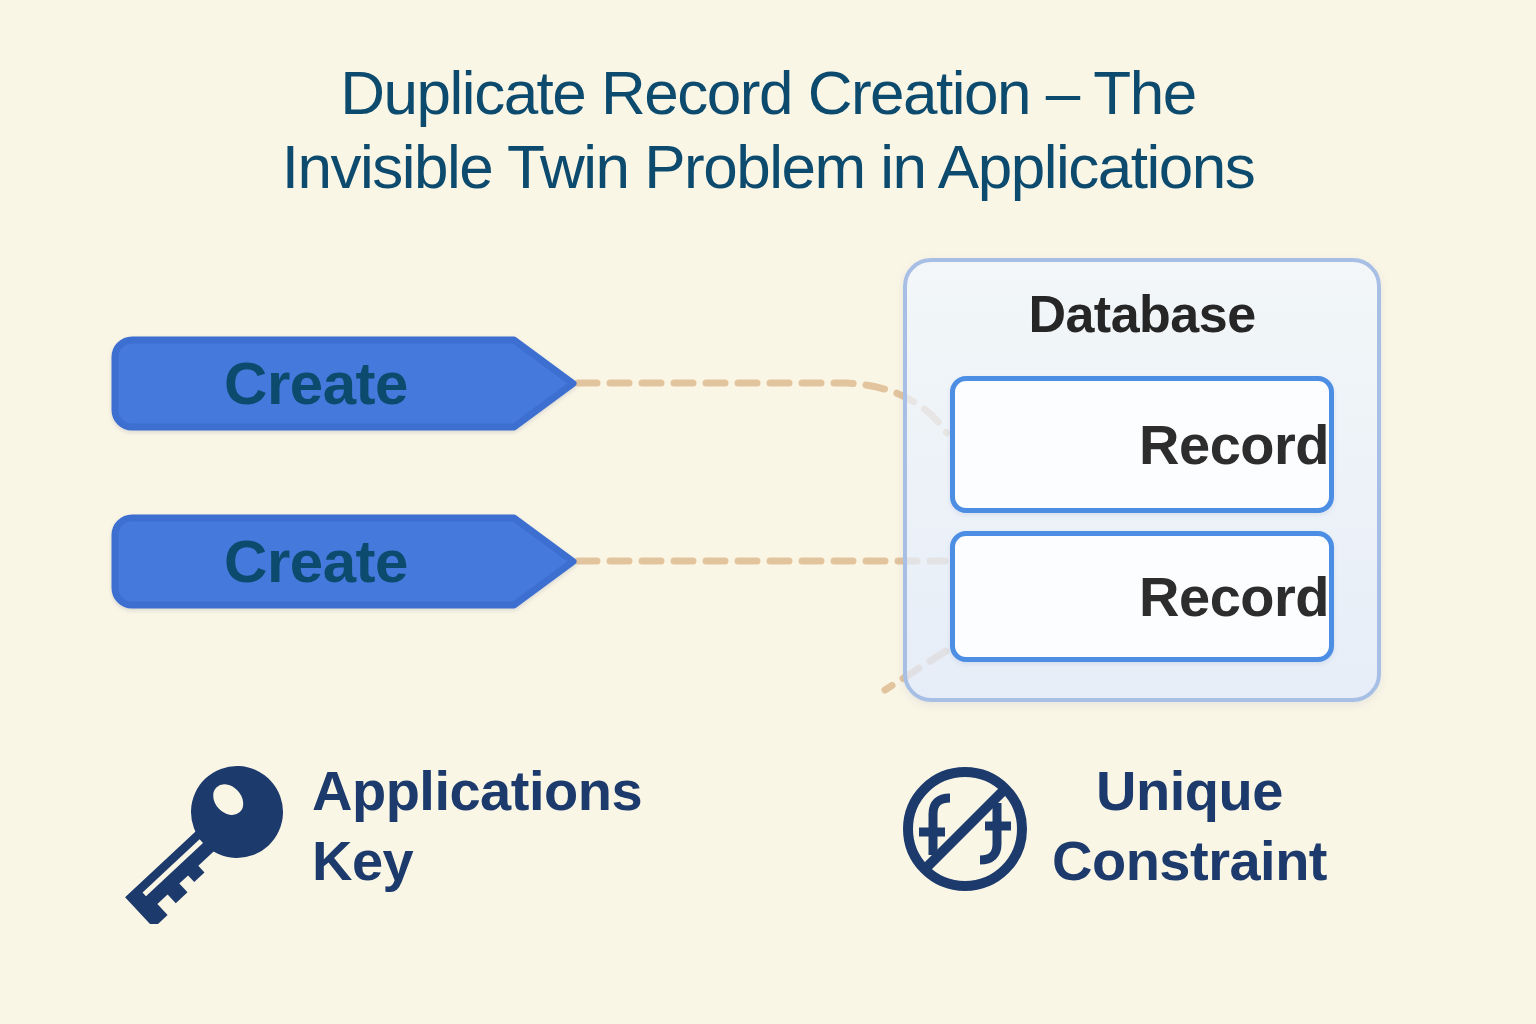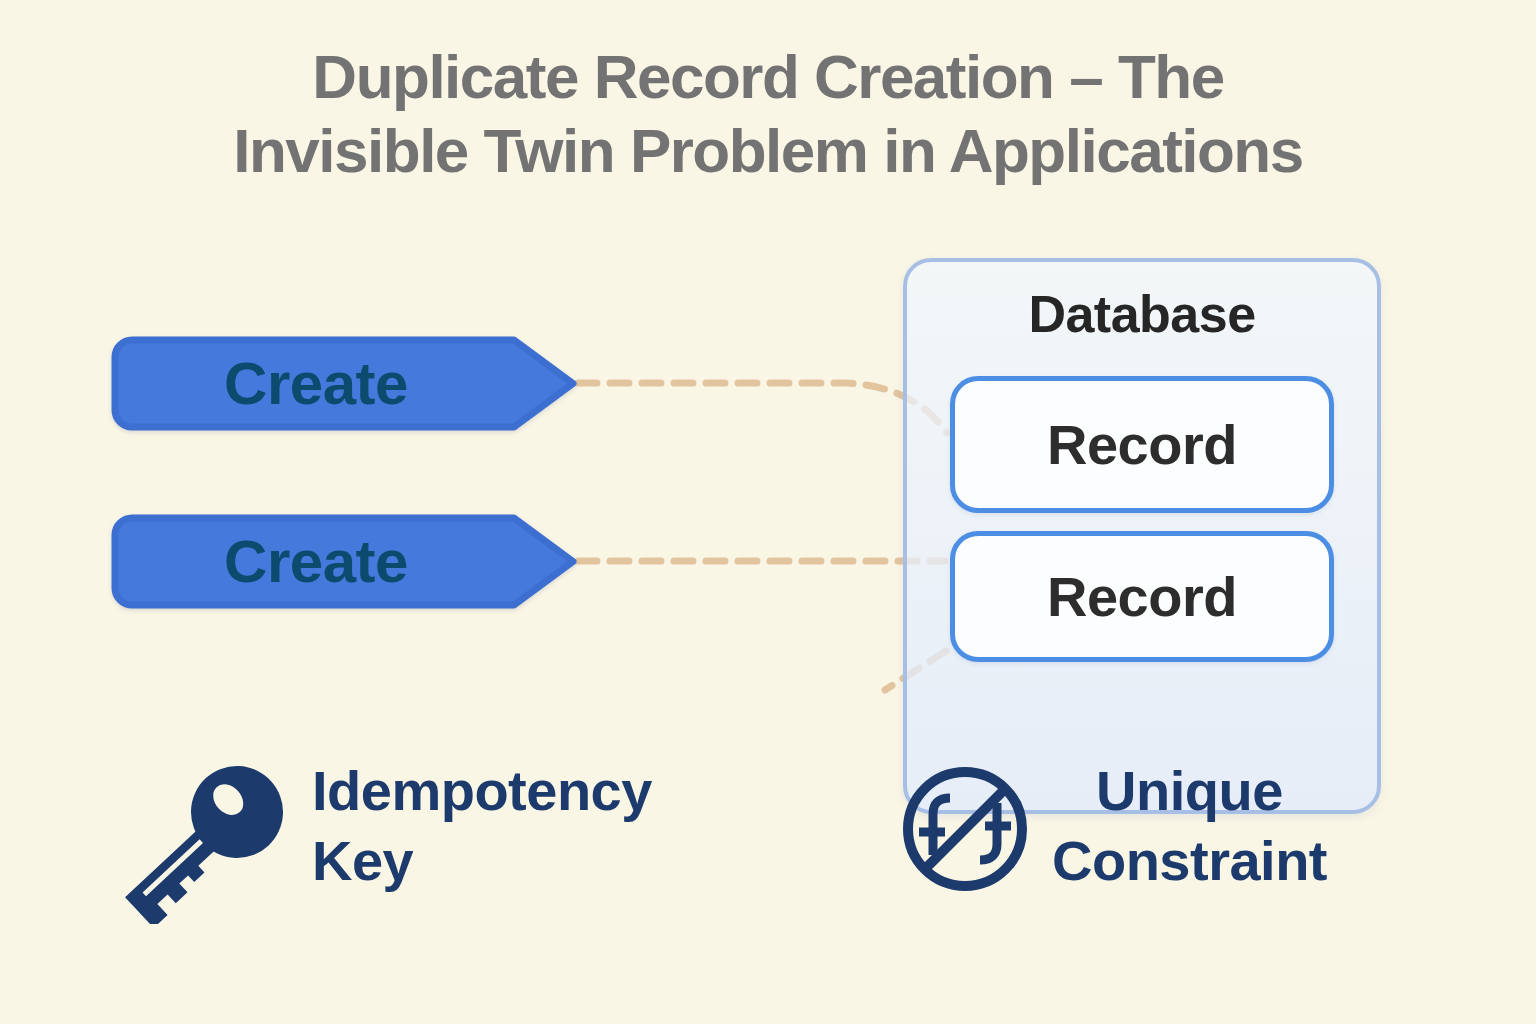--- a/index.html
+++ b/index.html
@@ -5,66 +5,66 @@
   html,body{margin:0;padding:0;}
   .canvas{
     position:relative;
     width:1536px;height:1024px;
     background:#FAF6E6;
     overflow:hidden;
     font-family:"Liberation Sans", sans-serif;
   }
   .diagram-title{
     position:absolute;
-    top:40px;left:0;right:0;
+    top:56px;left:0;right:0;
     text-align:center;
     font-size:62px;
     line-height:1.2;
-    font-weight:bold;
+    font-weight:normal;
     letter-spacing:-1.5px;
-    color:#737373;
+    color:#0c4a6e;
     white-space:pre-line;
   }
   .connector-svg{
     position:absolute;left:0;top:0;z-index:1;
   }
   .create-arrow{
     position:absolute;left:110px;width:470px;height:97px;z-index:2;
   }
   .create-arrow svg{display:block;filter:drop-shadow(0 2px 2px rgba(70,90,130,0.18));}
   .arrow-1{top:335px;}
   .arrow-2{top:513px;}
   .create-label{
     position:absolute;left:0;top:0;width:412px;height:97px;
     display:flex;align-items:center;justify-content:center;
     color:#0c4a6e;font-size:60px;font-weight:bold;letter-spacing:-0.5px;
   }
   .database-box{
-    position:absolute;left:903px;top:258px;width:478px;height:556px;
+    position:absolute;left:903px;top:258px;width:478px;height:444px;
     box-sizing:border-box;
     border:4px solid #A8BFE5;
     border-radius:28px;
     background:linear-gradient(180deg, rgba(240,247,255,0.72), rgba(223,234,255,0.72));
     box-shadow:0 3px 8px rgba(120,140,180,0.15);
     z-index:2;
   }
   .database-title{
     margin-top:22px;
     text-align:center;
     font-size:52px;font-weight:bold;letter-spacing:-0.5px;
     color:#262626;
   }
   .record-box{
     position:absolute;left:43px;width:384px;
     box-sizing:border-box;
     border:5px solid #4C8EE4;
-    border-radius:28px;
+    border-radius:16px;
     background:#FCFDFF;
     box-shadow:0 2px 4px rgba(100,130,180,0.15);
-    display:flex;align-items:center;justify-content:center;
+    display:flex;align-items:center;justify-content:flex-end;
   }
   .record-1{top:114px;height:137px;}
   .record-2{top:269px;height:131px;}
   .record-label{
     font-size:56px;font-weight:bold;letter-spacing:-0.5px;color:#2D2D2D;
   }
   .legend-icon{position:absolute;z-index:2;}
   .key-icon-svg{left:122px;top:748px;}
   .nosign-icon-svg{left:895px;top:759px;}
   .legend-label{
@@ -115,21 +115,21 @@
   </div>
 
   <svg class="legend-icon key-icon-svg" width="176" height="176" viewBox="0 0 176 176">
     <g transform="translate(115,64) rotate(-43)">
       <path d="M0,-14 L-140,-14 L-140,28 L-121,28 L-121,13 L-107,13 L-107,25 L-91,25 L-91,13 L-79,13 L-79,22 L-65,22 L-65,13 L0,13 Z" fill="#1C3A6B"></path>
       <circle cx="0" cy="0" r="46" fill="#1C3A6B"></circle>
       <ellipse cx="2" cy="-15" rx="13" ry="17" fill="#FAF6E6"></ellipse>
       <line x1="-124" y1="-3" x2="-46" y2="-3" stroke="#FAF6E6" stroke-width="5"></line>
     </g>
   </svg>
-  <div class="legend-label label-idempotency">Idempotency
+  <div class="legend-label label-idempotency">Applications
 Key</div>
 
   <svg class="legend-icon nosign-icon-svg" width="140" height="140" viewBox="0 0 140 140">
     <circle cx="70" cy="70" r="57" fill="none" stroke="#1C3A6B" stroke-width="10"></circle>
     <line x1="28" y1="112" x2="112" y2="28" stroke="#1C3A6B" stroke-width="10"></line>
     <g fill="none" stroke="#1C3A6B" stroke-width="9">
       <path d="M55,39 Q38,39 38,55 L38,96"></path>
       <path d="M24,73 H50"></path>
       <path d="M85,101 Q102,101 102,85 L102,44"></path>
       <path d="M116,67 H90"></path>

